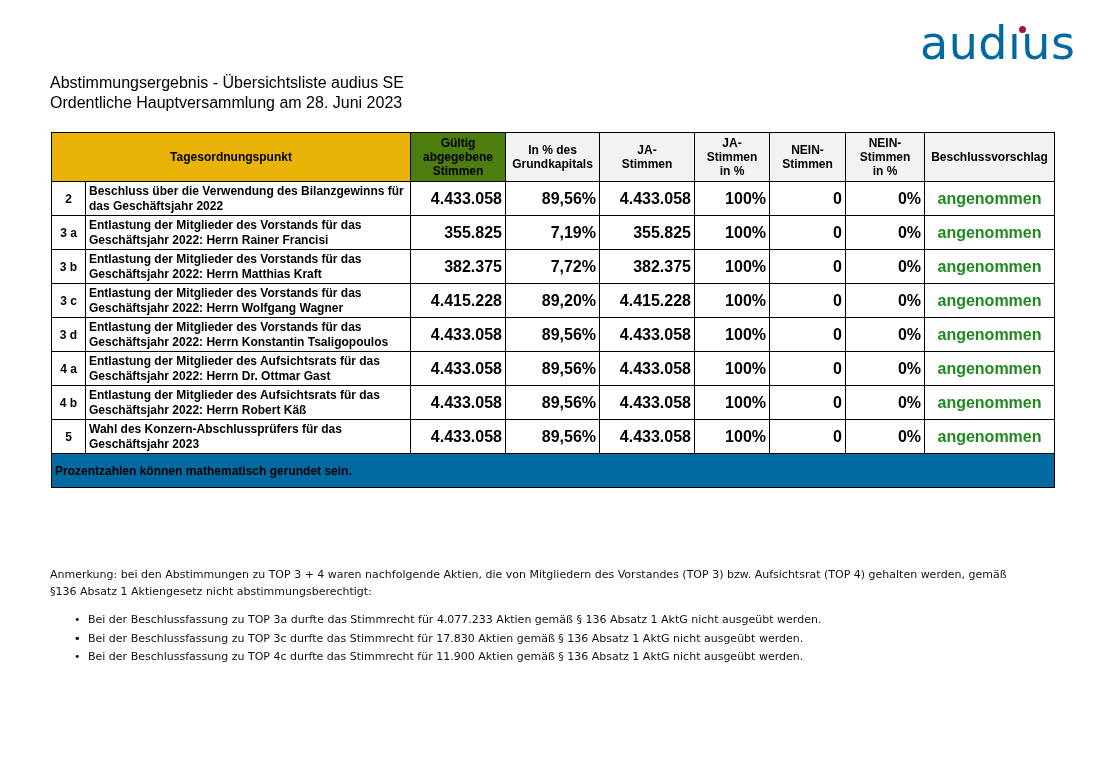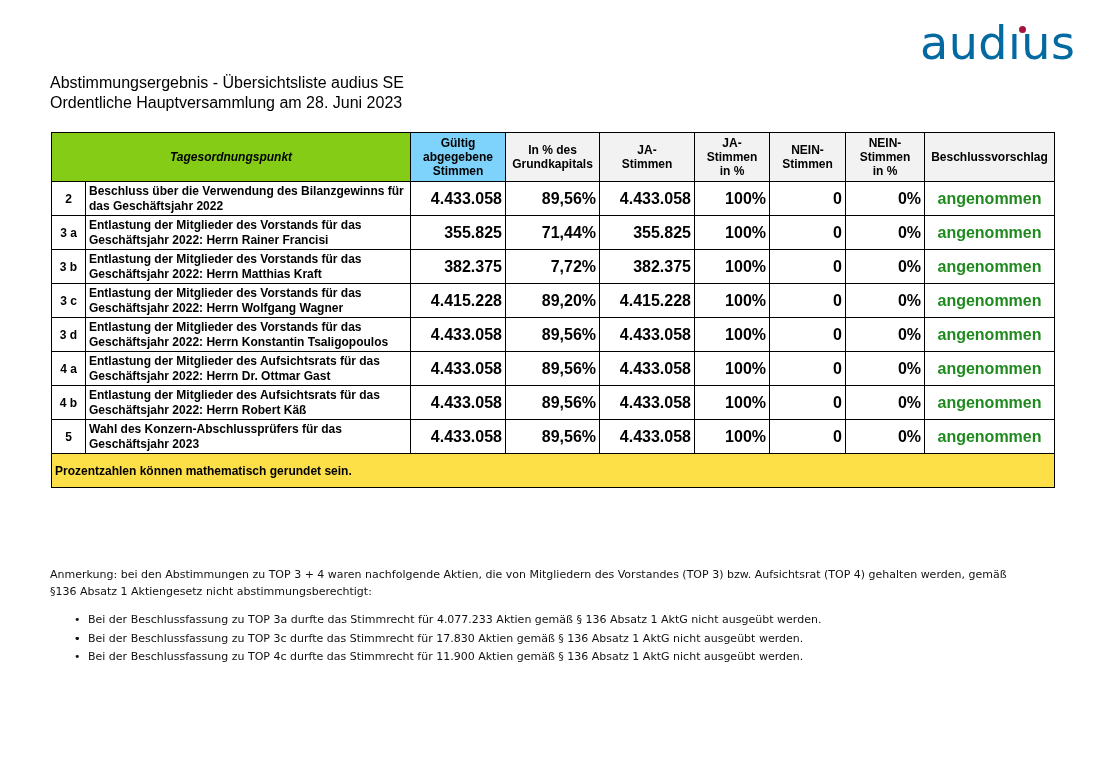--- a/index.html
+++ b/index.html
@@ -12,21 +12,21 @@
   .title-block { position: absolute; left: 50px; top: 73px; font-weight: normal; font-size: 16px; line-height: 20px; }
 
   table.results { position: absolute; left: 51px; top: 132px; border-collapse: collapse; table-layout: fixed; width: 1004px; }
   table.results th, table.results td { border: 1px solid #000; padding: 0 3px; }
   table.results th { background: #f2f2f2; font-size: 12px; font-weight: bold; text-align: center; line-height: 14px; height: 48px; }
   table.results td { height: 33px; font-weight: bold; }
   td.top { text-align: center; font-size: 12px; }
   td.desc { font-size: 12px; line-height: 15px; padding-left: 4px; margin-top: 12px; }
   td.num { text-align: right; font-size: 16px; padding-right: 4px; }
   td.status { text-align: center; font-size: 16px; color: #1e8a1e; }
-  td.footnote { background: #fde047; font-size: 12px; height: 18px; padding-left: 4px; }
+  td.footnote { background: #0369a1; font-size: 12px; height: 18px; padding-left: 4px; }
 
   .note { position: absolute; left: 50px; top: 566px; width: 980px; font-family: "DejaVu Sans", sans-serif; font-size: 11px; line-height: 17px; color: #111; }
   .bullets { position: absolute; left: 74px; top: 611px; margin: 0; padding: 0; list-style: none; font-family: "DejaVu Sans", sans-serif; font-size: 11px; color: #111; }
   .bullets li { position: relative; padding-left: 14px; line-height: 18.5px; }
   .bullets li .bullet { position: absolute; left: 0; top: 0; }
 </style>
 </head>
 <body>
 
 <div class="logo">
@@ -46,22 +46,22 @@
       <col style="width:95px">
       <col style="width:94px">
       <col style="width:95px">
       <col style="width:75px">
       <col style="width:76px">
       <col style="width:79px">
       <col style="width:130px">
   </colgroup>
   <thead>
     <tr>
-      <th colspan="2" style="background: #84cc16; font-style: italic;">Tagesordnungspunkt</th>
-      <th style="background: #7dd3fc;">
+      <th colspan="2" style="background: #eab308;">Tagesordnungspunkt</th>
+      <th style="background: #4d7c0f;">
         <div>Gültig</div>
         <div>abgegebene</div>
         <div>Stimmen</div>
       </th>
       <th style="background: rgb(242, 242, 242);">
         <div>In % des</div>
         <div>Grundkapitals</div>
       </th>
       <th style="background: rgb(242, 242, 242);">
         <div>JA-</div>
@@ -93,21 +93,21 @@
         <td class="num">4.433.058</td>
         <td class="num">100%</td>
         <td class="num">0</td>
         <td class="num">0%</td>
         <td class="status" style="color: rgb(30, 138, 30);">angenommen</td>
       </tr>
       <tr>
         <td class="top">3 a</td>
         <td class="desc">Entlastung der Mitglieder des Vorstands für das Geschäftsjahr 2022: Herrn Rainer Francisi</td>
         <td class="num">355.825</td>
-        <td class="num">71,44%</td>
+        <td class="num">7,19%</td>
         <td class="num">355.825</td>
         <td class="num">100%</td>
         <td class="num">0</td>
         <td class="num">0%</td>
         <td class="status" style="color: rgb(30, 138, 30);">angenommen</td>
       </tr>
       <tr>
         <td class="top">3 b</td>
         <td class="desc">Entlastung der Mitglieder des Vorstands für das Geschäftsjahr 2022: Herrn Matthias Kraft</td>
         <td class="num">382.375</td>

